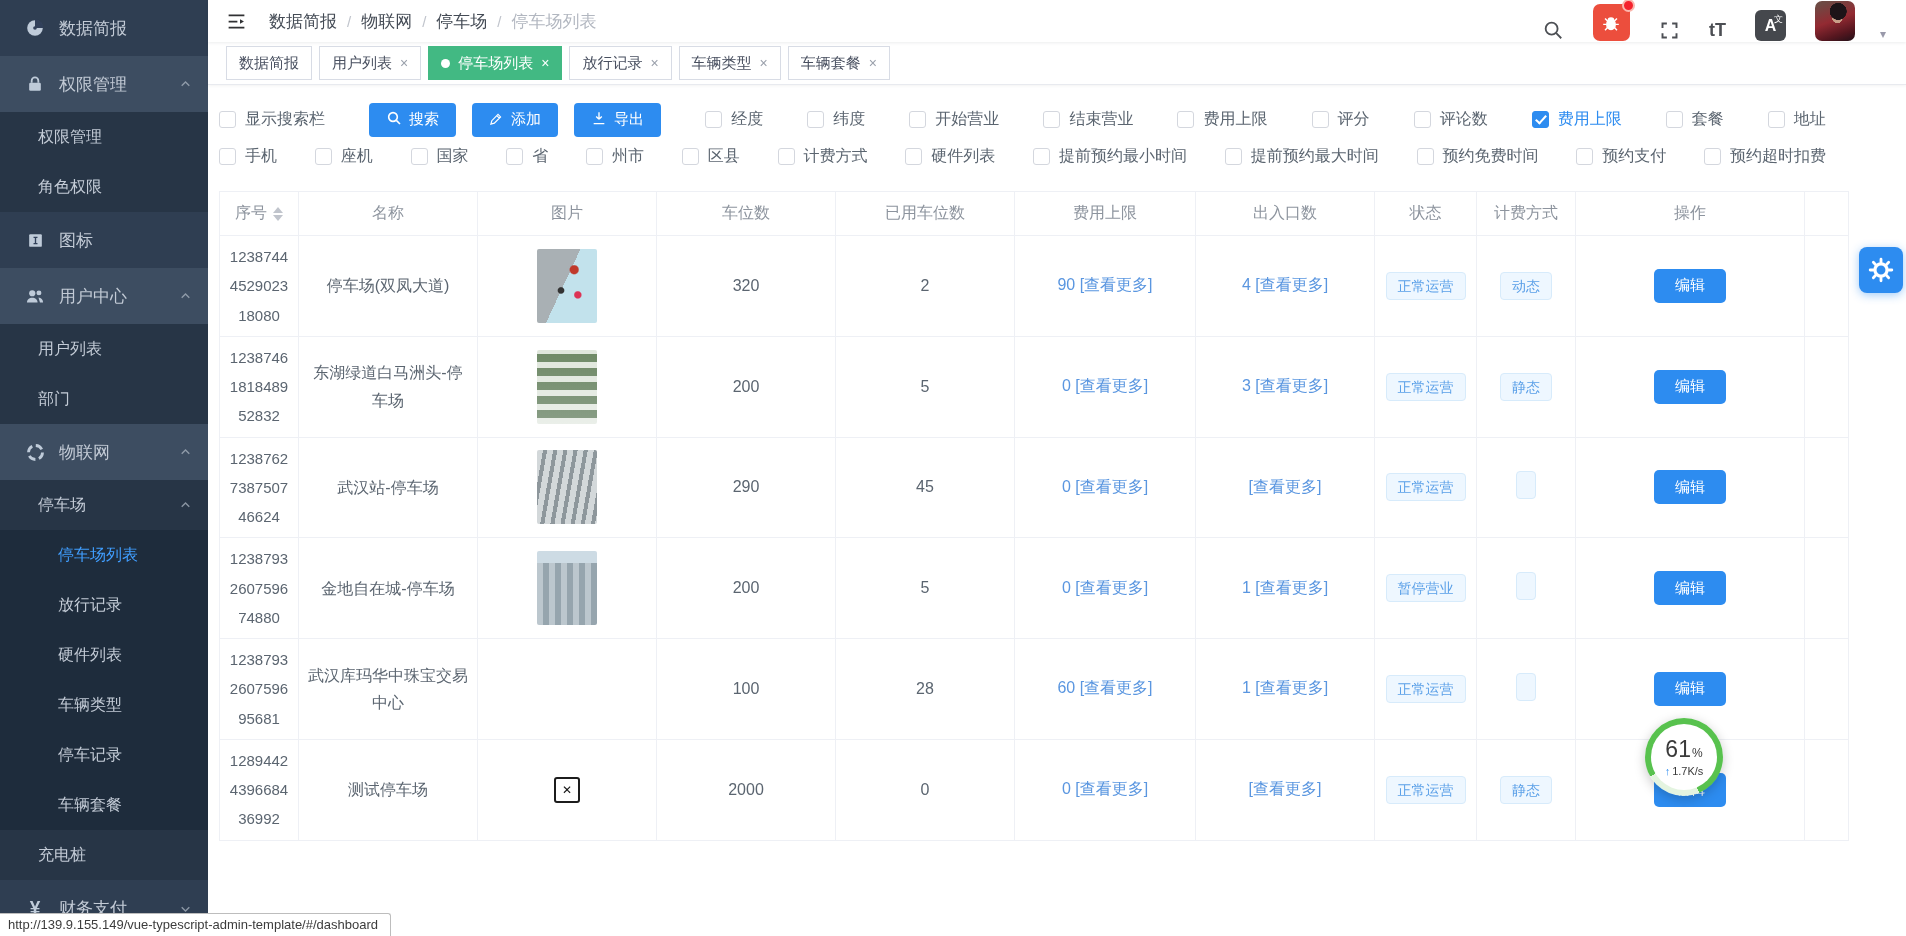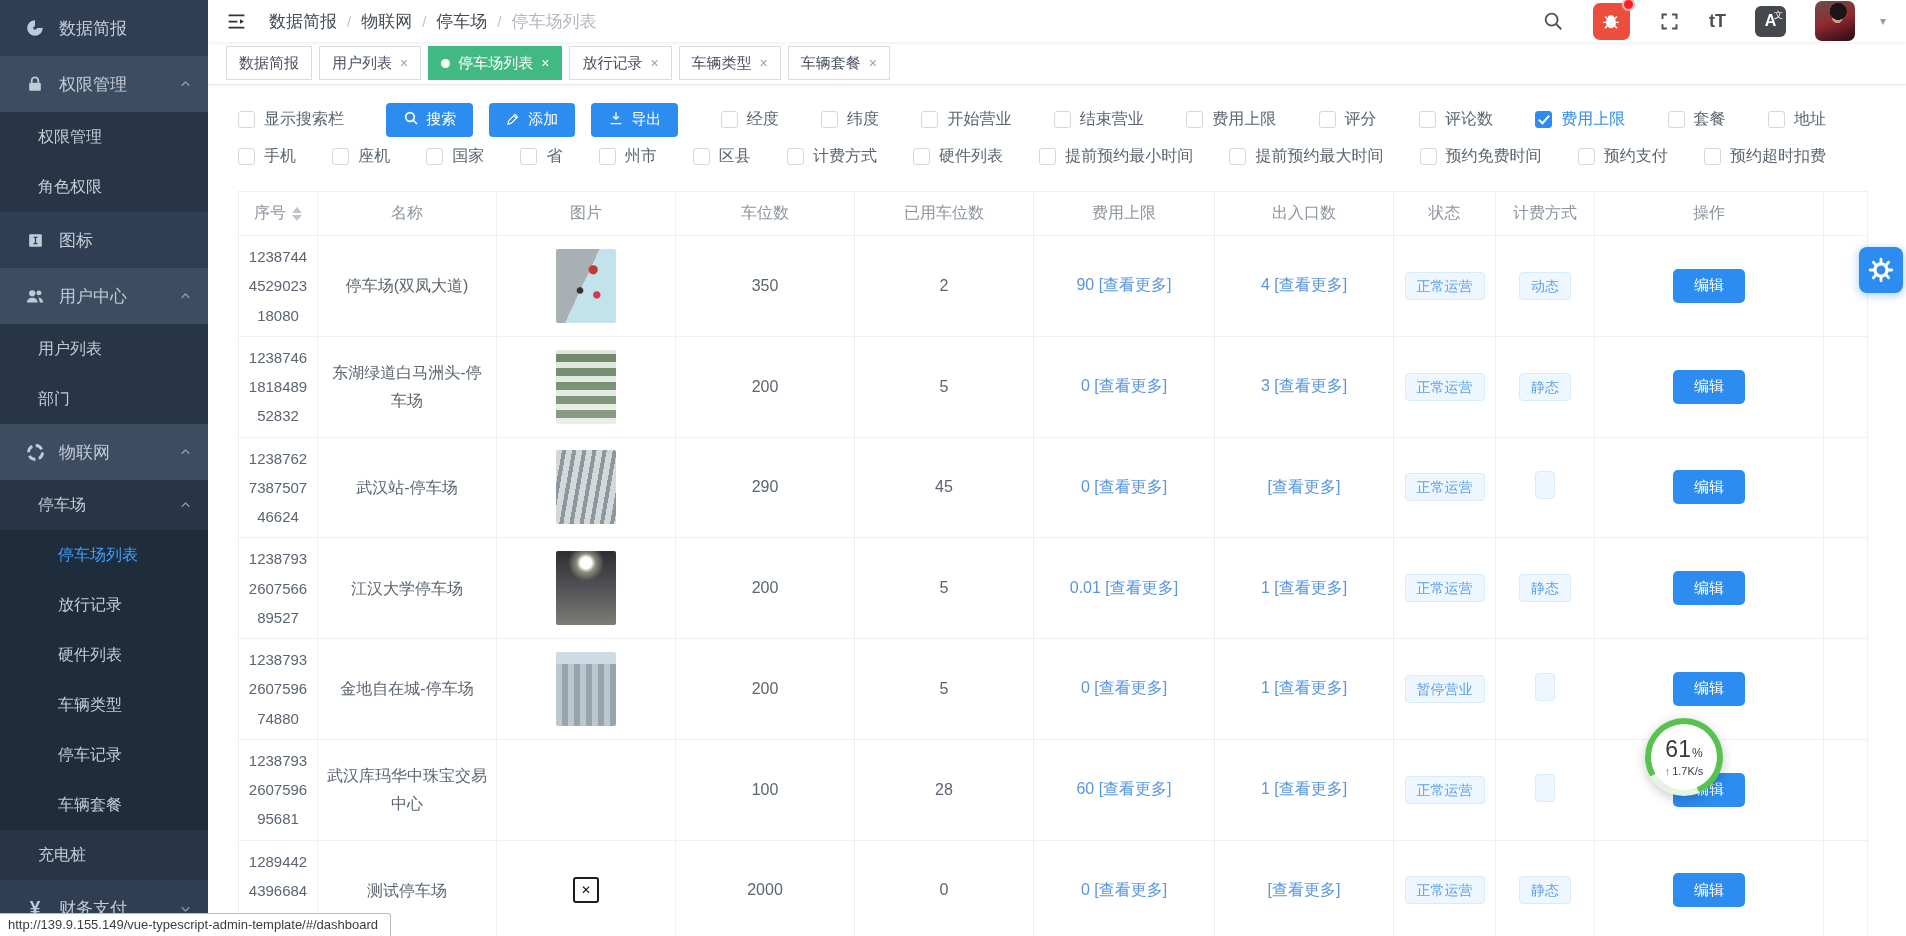--- a/index.html
+++ b/index.html
@@ -21,21 +21,21 @@
   .side-item.active{color:#409eff}
 
   
   .main{flex:1;display:flex;flex-direction:column;min-width:0;background:#fff}
   .navbar{height:42px;flex:none;display:flex;align-items:center;padding:0 20px 0 14px;
           background:#fff;position:relative;z-index:3;box-shadow:0 1px 3px rgba(0,21,41,.08)}
   .hamburger{display:flex;align-items:center;padding:4px;cursor:pointer}
   .breadcrumb{margin-left:18px;font-size:17px;color:#444b55;display:flex;align-items:center}
   .breadcrumb .sep{color:#c0c4cc;margin:0 10px;font-size:15px}
   .breadcrumb .crumb.last{color:#b2b7c0}
-  .nav-right{margin-left:auto;display:flex;align-items:center;gap:29px}
+  .nav-right{margin-left:auto;display:flex;align-items:flex-end;gap:29px}
   .nav-ic{display:flex;align-items:center;justify-content:center;cursor:pointer}
   .nav-ic.txt{font-size:18px;font-weight:bold;color:#4c4f54;letter-spacing:0}
   .bug-btn{width:37px;height:37px;background:#ec4e3d;border-radius:7px;position:relative}
   .bug-badge{position:absolute;right:-5px;top:-5px;width:13px;height:13px;border-radius:50%;
              background:#f5222d;border:2px solid #fbb6ad;box-sizing:border-box}
   .tbox{width:31px;height:31px;background:#45484d;border-radius:6px;color:#fff;
         display:flex;align-items:center;justify-content:center;position:relative}
   .tbox b{font-size:16px;font-weight:bold}
   .tbox i{font-style:normal;font-size:9px;position:absolute;right:3px;top:3px}
   .avatar{width:40px;height:40px;border-radius:7px;cursor:pointer;
@@ -51,21 +51,21 @@
            box-shadow:0 1px 3px rgba(0,0,0,.05)}
   .tab{height:32px;display:flex;align-items:center;gap:8px;padding:0 12px;
        border:1px solid #d8dce5;background:#fff;color:#495060;font-size:15px;cursor:pointer}
   .tab .dot{display:none;width:9px;height:9px;border-radius:50%;background:#fff}
   .tab.active{background:#42b983;border-color:#42b983;color:#fff}
   .tab.active .dot{display:inline-block}
   .tab .x{font-size:14px;color:#9aa0ab;line-height:1}
   .tab.active .x{color:#fff}
 
   
-  .content{flex:1;padding-left:30px;overflow:hidden;position:relative}
+  .content{flex:1;padding-left:11px;overflow:hidden;position:relative}
   .filters{padding-top:16px;margin-right:80px}
   .frow{display:flex;align-items:center;height:37px;justify-content:space-between}
   .checkbox{display:flex;align-items:center;gap:9px;font-size:16px;color:#5b6570;cursor:pointer;white-space:nowrap}
   .box{width:17px;height:17px;border:1px solid #d4d7de;border-radius:3px;background:#fff;
        position:relative;box-sizing:border-box;flex:none}
   .checkbox.checked .box{background:#2d8cf0;border-color:#2d8cf0}
   .checkbox.checked .box::after{content:"";position:absolute;left:5px;top:1px;width:4px;height:9px;
        border:2px solid #fff;border-top:0;border-left:0;transform:rotate(42deg)}
   .checkbox.checked .lab{color:#2d8cf0}
   .btn-group{display:flex;gap:16px}
@@ -486,21 +486,21 @@
               <th><span></span></th>
             </tr>
           </thead>
           <tbody>
             <tr>
               <td class="id-cell">1238744452902318080</td>
               <td class="name-cell">停车场(双凤大道)</td>
               <td>
                 <div class="photo photo-figures"></div>
               </td>
-              <td>350</td>
+              <td>320</td>
               <td>2</td>
               <td><span class="link">90 [查看更多]</span></td>
               <td><span class="link">4 [查看更多]</span></td>
               <td><span class="pill">正常运营</span></td>
               <td><span class="pill">动态</span></td>
               <td><button class="edit-btn">编辑</button></td>
               <td></td>
             </tr>
             <tr>
               <td class="id-cell">1238746181848952832</td>
@@ -522,35 +522,20 @@
               <td class="name-cell">武汉站-停车场</td>
               <td>
                 <div class="photo photo-station"></div>
               </td>
               <td>290</td>
               <td>45</td>
               <td><span class="link">0 [查看更多]</span></td>
               <td><span class="link">[查看更多]</span></td>
               <td><span class="pill">正常运营</span></td>
               <td><span class="pill empty"></span></td>
-              <td><button class="edit-btn">编辑</button></td>
-              <td></td>
-            </tr>
-            <tr>
-              <td class="id-cell">1238793260756689527</td>
-              <td class="name-cell">江汉大学停车场</td>
-              <td>
-                <div class="photo photo-night"></div>
-              </td>
-              <td>200</td>
-              <td>5</td>
-              <td><span class="link">0.01 [查看更多]</span></td>
-              <td><span class="link">1 [查看更多]</span></td>
-              <td><span class="pill">正常运营</span></td>
-              <td><span class="pill">静态</span></td>
               <td><button class="edit-btn">编辑</button></td>
               <td></td>
             </tr>
             <tr>
               <td class="id-cell">1238793260759674880</td>
               <td class="name-cell">金地自在城-停车场</td>
               <td>
                 <div class="photo photo-building"></div>
               </td>
               <td>200</td>

